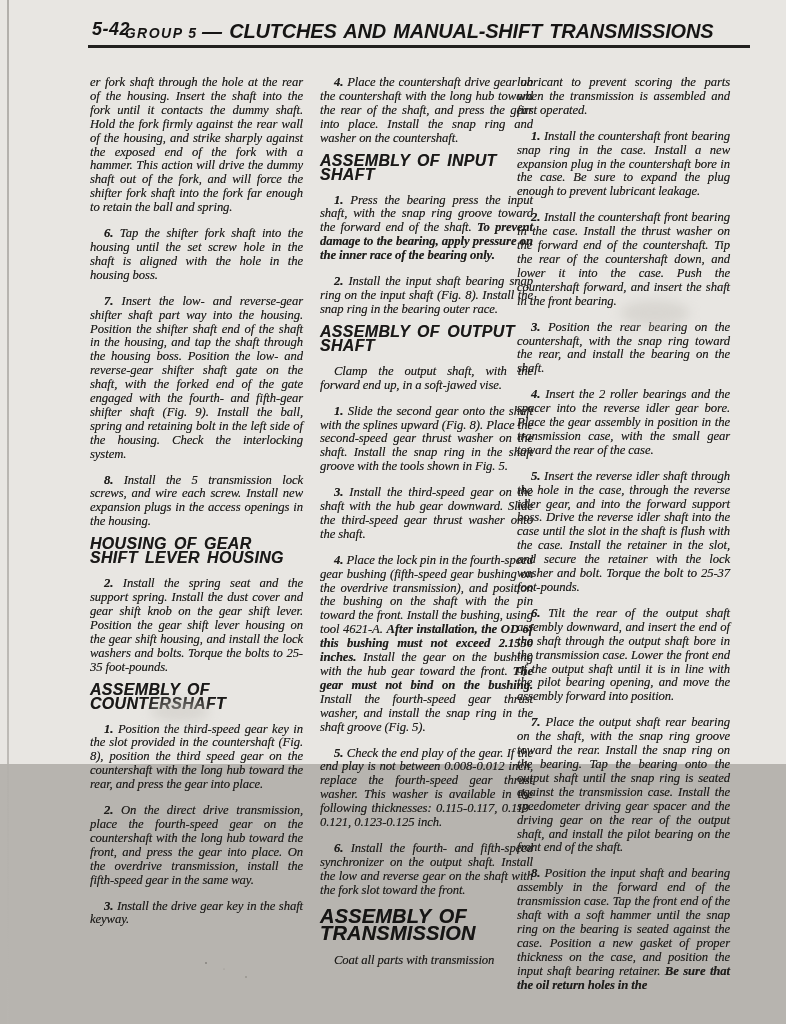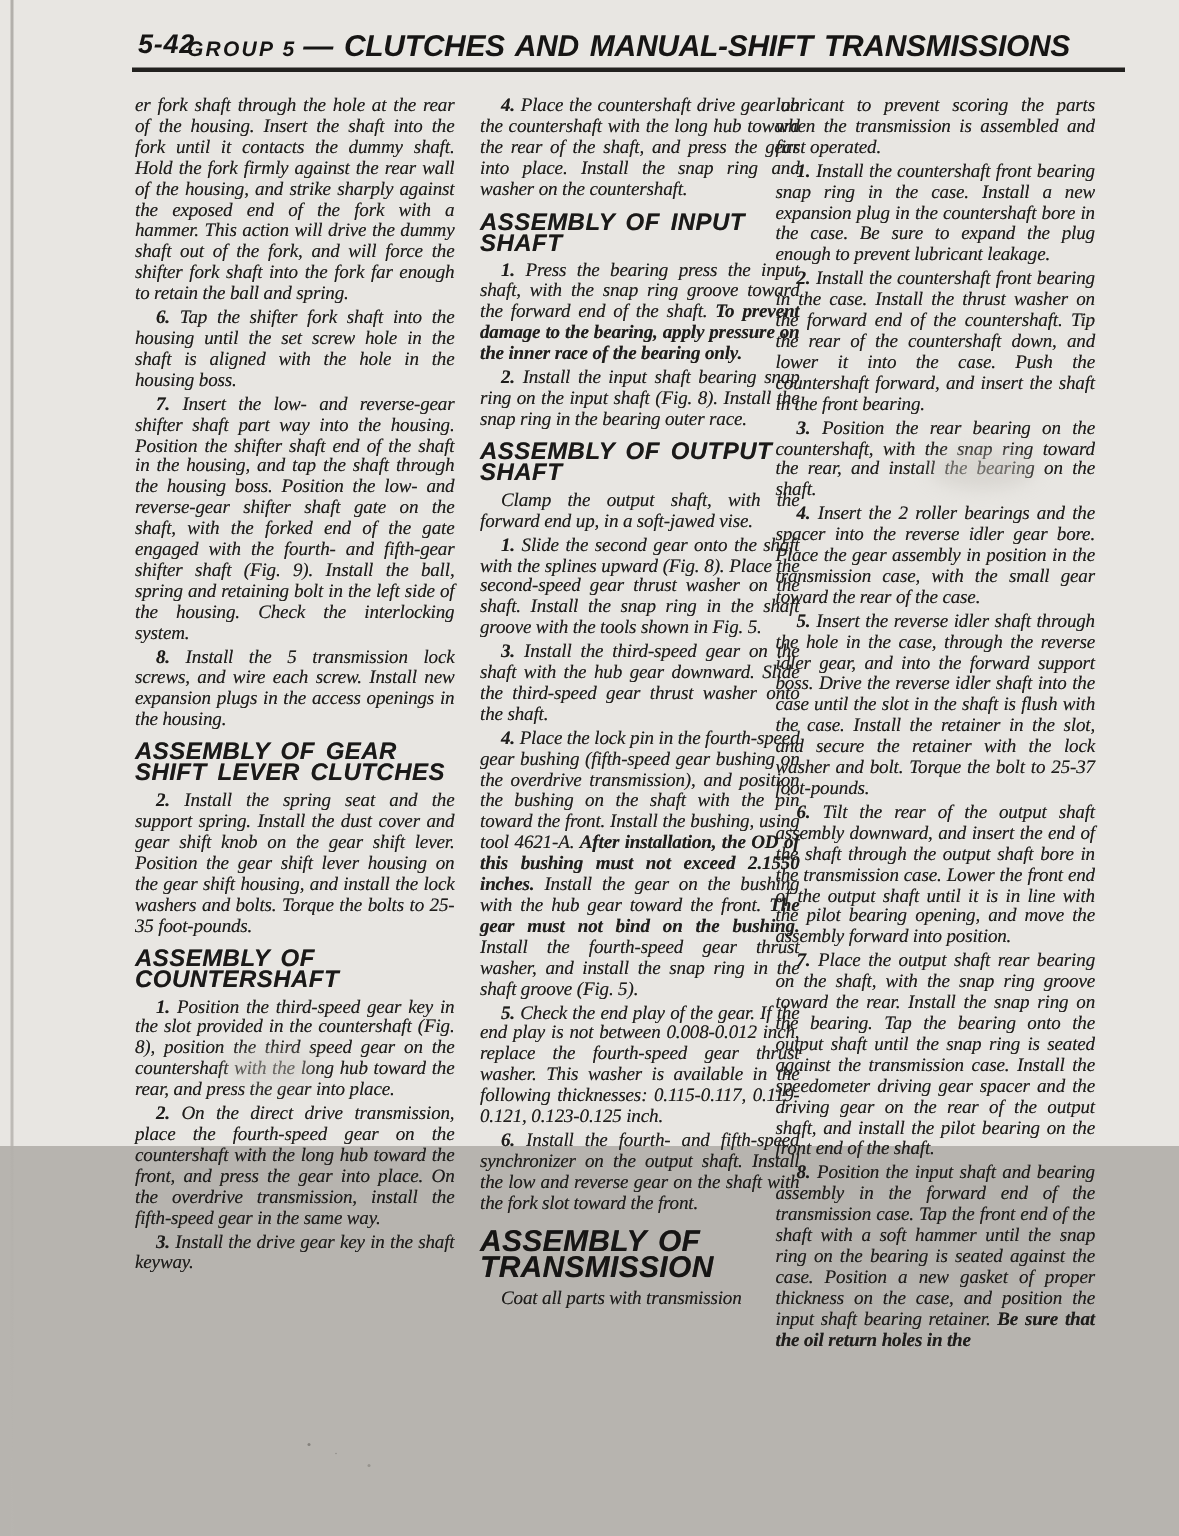--- a/index.html
+++ b/index.html
@@ -37,21 +37,21 @@
   
   .col{
     position:absolute;top:64px;width:213px;
     font-size:12.7px;line-height:13.9px;text-align:justify;
     letter-spacing:-0.1px;
     text-shadow:0 0 0.4px rgba(25,24,22,0.55);
   }
   .col-1{left:90px;}
   .col-2{left:320px;}
   .col-3{left:517px;}
-  p.body-p{margin:0 0 2px 0;}
+  p.body-p{margin:12px 0 2px 0;}
   p.body-p.indent{text-indent:14px;}
   p.body-p b{font-weight:bold;}
   h3.sec-heading{
     font-family:"Liberation Sans","DejaVu Sans",sans-serif;
     font-size:16px;line-height:14px;font-weight:bold;
     letter-spacing:.3px;word-spacing:2.5px;
     margin:8px 0 4px 0;text-align:left;color:#1a1918;
   }
   h2.major-heading{
     font-family:"Liberation Sans","DejaVu Sans",sans-serif;
@@ -76,21 +76,21 @@
     <span class="t-group">GROUP 5</span>
     <span class="t-rest">— CLUTCHES AND MANUAL-SHIFT TRANSMISSIONS</span>
   </div>
   <div class="hdr-rule"></div>
 
   <div class="col col-1">
       <p class="body-p"><span>er fork shaft through the hole at the rear of the housing. Insert the shaft into the fork until it contacts the dummy shaft. Hold the fork firmly against the rear wall of the housing, and strike sharply against the exposed end of the fork with a hammer. This action will drive the dummy shaft out of the fork, and will force the shifter fork shaft into the fork far enough to retain the ball and spring.</span></p>
       <p class="body-p indent"><b>6.</b><span> Tap the shifter fork shaft into the housing until the set screw hole in the shaft is aligned with the hole in the housing boss.</span></p>
       <p class="body-p indent"><b>7.</b><span> Insert the low- and reverse-gear shifter shaft part way into the housing. Position the shifter shaft end of the shaft in the housing, and tap the shaft through the housing boss. Position the low- and reverse-gear shifter shaft gate on the shaft, with the forked end of the gate engaged with the fourth- and fifth-gear shifter shaft (Fig. 9). Install the ball, spring and retaining bolt in the left side of the housing. Check the interlocking system.</span></p>
       <p class="body-p indent"><b>8.</b><span> Install the 5 transmission lock screws, and wire each screw. Install new expansion plugs in the access openings in the housing.</span></p>
-      <h3 class="sec-heading">ASSEMBLY OF GEAR SHIFT LEVER CLUTCHES</h3>
+      <h3 class="sec-heading">HOUSING OF GEAR SHIFT LEVER HOUSING</h3>
       <p class="body-p indent"><b>2.</b><span> Install the spring seat and the support spring. Install the dust cover and gear shift knob on the gear shift lever. Position the gear shift lever housing on the gear shift housing, and install the lock washers and bolts. Torque the bolts to 25-35 foot-pounds.</span></p>
       <h3 class="sec-heading">ASSEMBLY OF COUNTERSHAFT</h3>
       <p class="body-p indent"><b>1.</b><span> Position the third-speed gear key in the slot provided in the countershaft (Fig. 8), position the third speed gear on the countershaft with the long hub toward the rear, and press the gear into place.</span></p>
       <p class="body-p indent"><b>2.</b><span> On the direct drive transmission, place the fourth-speed gear on the countershaft with the long hub toward the front, and press the gear into place. On the overdrive transmission, install the fifth-speed gear in the same way.</span></p>
       <p class="body-p indent"><b>3.</b><span> Install the drive gear key in the shaft keyway.</span></p>
     </div>
   <div class="col col-2">
       <p class="body-p indent"><b>4.</b><span> Place the countershaft drive gear on the countershaft with the long hub toward the rear of the shaft, and press the gear into place. Install the snap ring and washer on the countershaft.</span></p>
       <h3 class="sec-heading">ASSEMBLY OF INPUT SHAFT</h3>
       <p class="body-p indent"><b>1.</b><span> Press the bearing press the input shaft, with the snap ring groove toward the forward end of the shaft. </span><b>To prevent damage to the bearing, apply pressure on the inner race of the bearing only.</b></p>

